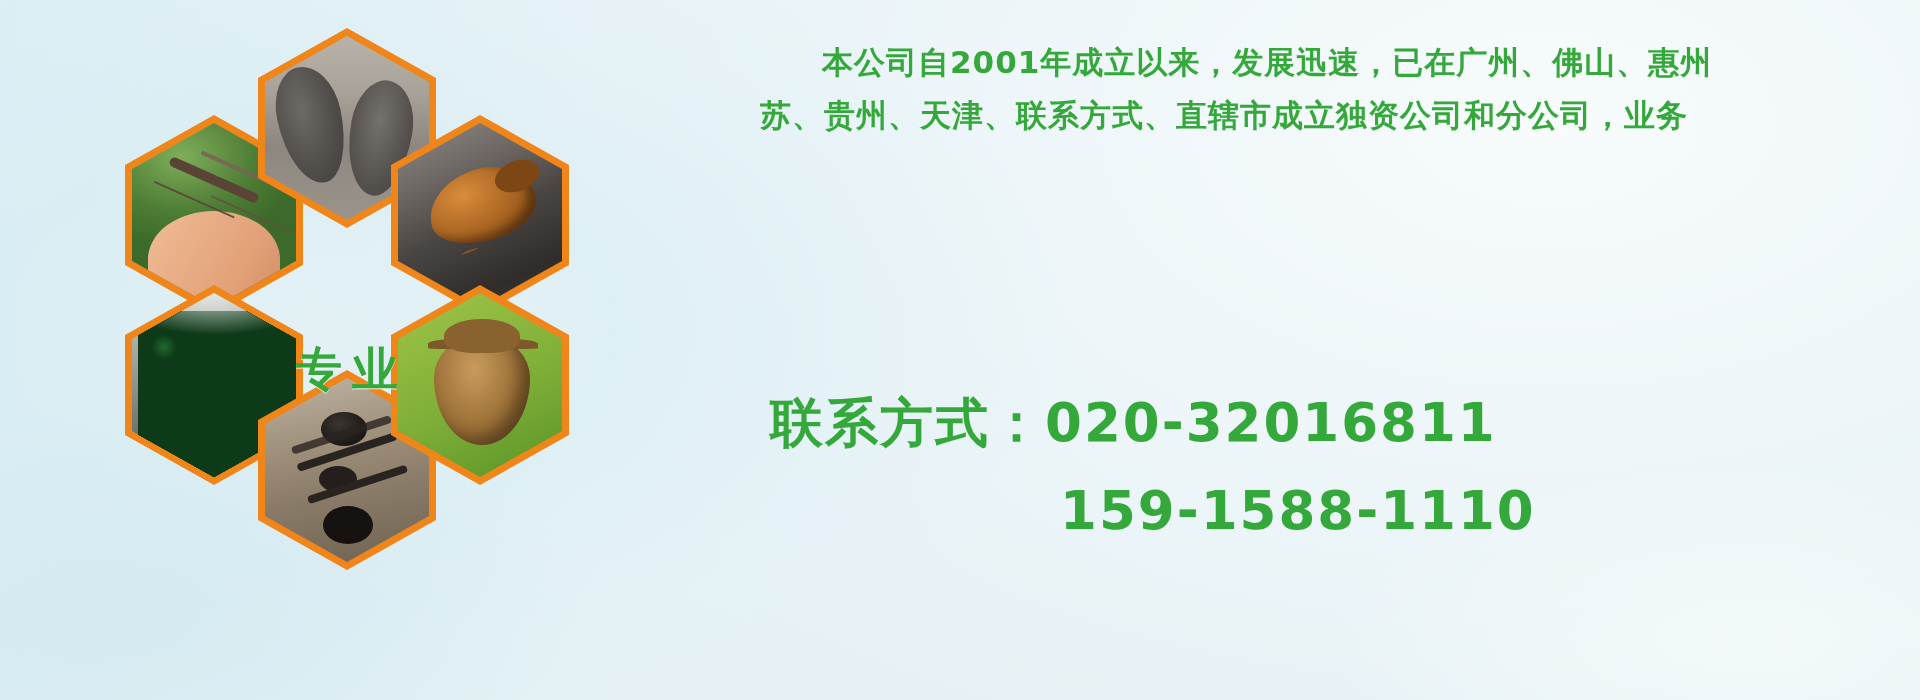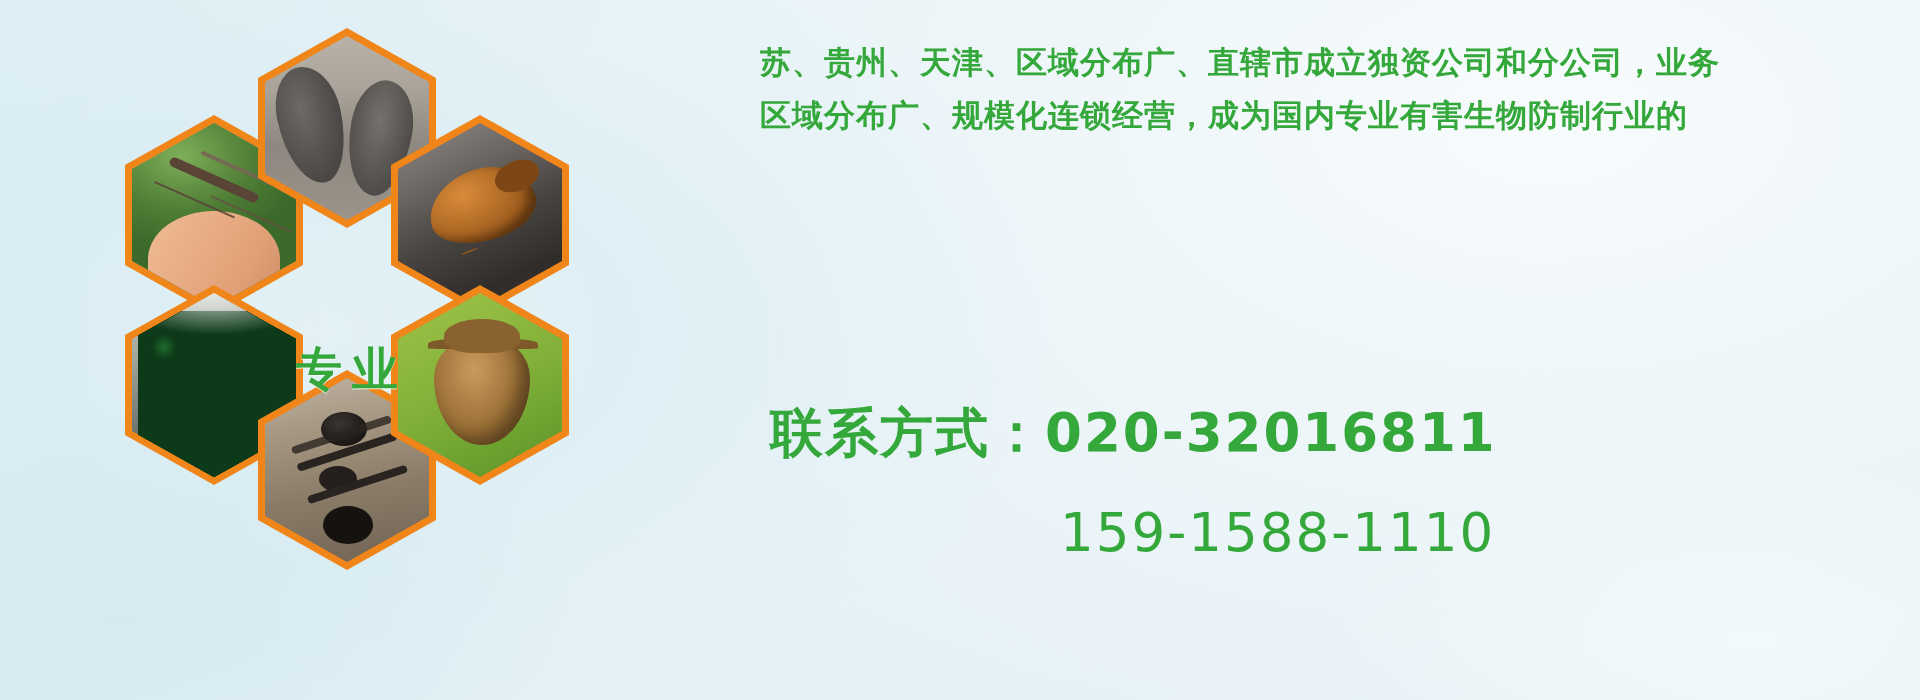--- a/index.html
+++ b/index.html
@@ -161,27 +161,27 @@
   
   .copy{
     position:absolute;left:760px;top:36px;width:1120px;
   }
   .para{
     color:#34a83a;font-weight:bold;font-size:31px;line-height:53px;
     letter-spacing:1px;white-space:pre-wrap;
   }
   .para .indent{display:inline-block;width:62px;}
 
-  .contact{position:absolute;left:770px;top:398px;}
+  .contact{position:absolute;left:770px;top:388px;}
   .contact .row1{
     color:#34a83a;font-weight:bold;font-size:53px;letter-spacing:2px;white-space:nowrap;
   }
   .contact .row2{
-    color:#34a83a;font-weight:normal;font-size:53px;letter-spacing:2px;
-    margin-top:32px;padding-left:290px;white-space:nowrap;
+    color:#34a83a;font-weight:bold;font-size:53px;letter-spacing:2px;
+    margin-top:20px;padding-left:290px;white-space:nowrap;
   }
 </style>
 </head>
 <body>
 
 <div class="banner">
   <div class="wash"></div>
 
   <div class="honey">
 
@@ -220,22 +220,22 @@
         <div class="art art-stink"></div>
       </div>
     </div>
 
     <div class="hex-center">
       <div class="line">专业</div>
     </div>
   </div>
 
   <div class="copy">
-    <div class="para">苏、贵州、天津、区域分布广、直辖市成立独资公司和分公司，业务</div>
-    <div class="para">区域分布广、规模化连锁经营，成为国内专业有害生物防制行业的</div>
+    <div class="para"><span class="indent"></span><span>本公司自2001年成立以来，发展迅速，已在广州、佛山、惠州</span></div>
+    <div class="para">苏、贵州、天津、联系方式、直辖市成立独资公司和分公司，业务</div>
   </div>
 
   <div class="contact">
     <div class="row1">联系方式：020-32016811</div>
     <div class="row2">159-1588-1110</div>
   </div>
 
 </div>
 
 </body></html>

